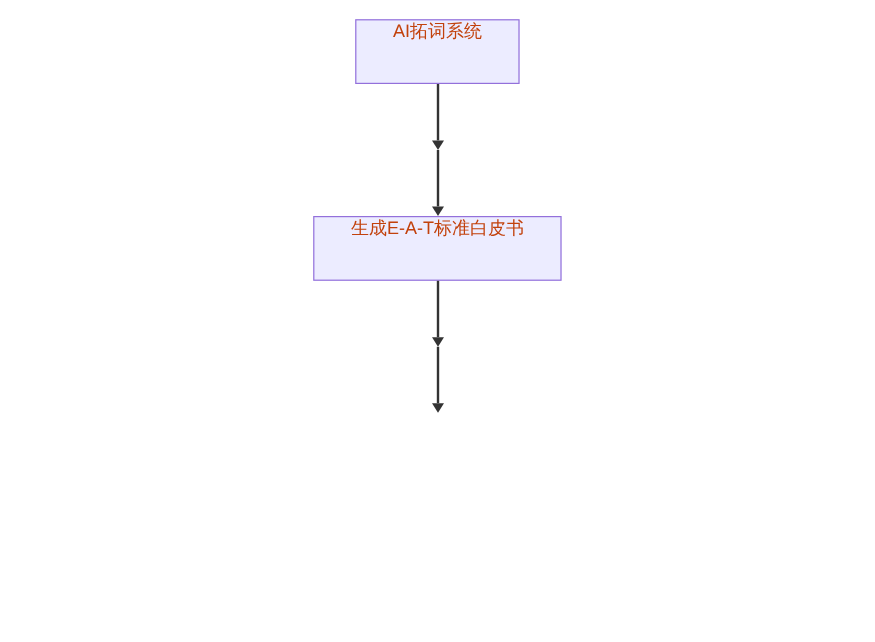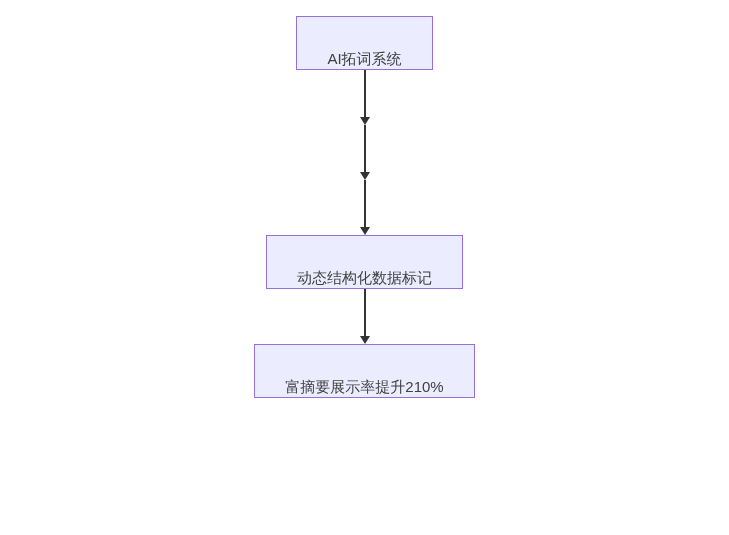--- a/index.html
+++ b/index.html
@@ -17,25 +17,25 @@
     height: 535px;
     display: flex;
     flex-direction: column;
     align-items: center;
     padding-top: 16px;
   }
 
   .flow-node {
     background: #ECECFF;
     border: 1px solid #9370DB;
-    color: #404040;
+    color: #c2410c;
     font-size: 15px;
     height: 54px;
     display: flex;
-    align-items: flex-end;
+    align-items: flex-start;
     justify-content: center;
     padding: 0 30px;
     white-space: nowrap;
     flex: 0 0 auto;
   }
 
   .flow-arrow {
     flex: 0 0 auto;
     height: 55px;
     width: 12px;
@@ -71,32 +71,29 @@
     <div class="shaft"></div>
     <div class="head"></div>
   </div>
 
 
   <div class="flow-arrow">
     <div class="shaft"></div>
     <div class="head"></div>
   </div>
 
-
-  <div class="flow-arrow">
-    <div class="shaft"></div>
-    <div class="head"></div>
-  </div>
-
   <div class="flow-node">
-    <span>动态结构化数据标记</span>
+    <span>生成E-A-T标准白皮书</span>
   </div>
 
   <div class="flow-arrow">
     <div class="shaft"></div>
     <div class="head"></div>
   </div>
 
-  <div class="flow-node">
-    <span>富摘要展示率提升210%</span>
+
+  <div class="flow-arrow">
+    <div class="shaft"></div>
+    <div class="head"></div>
   </div>
+
 
 </div>
 
 </body></html>

